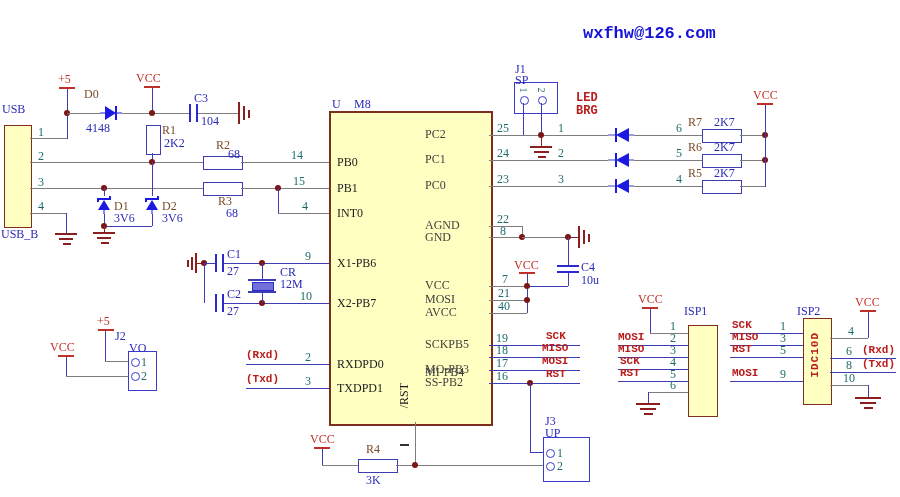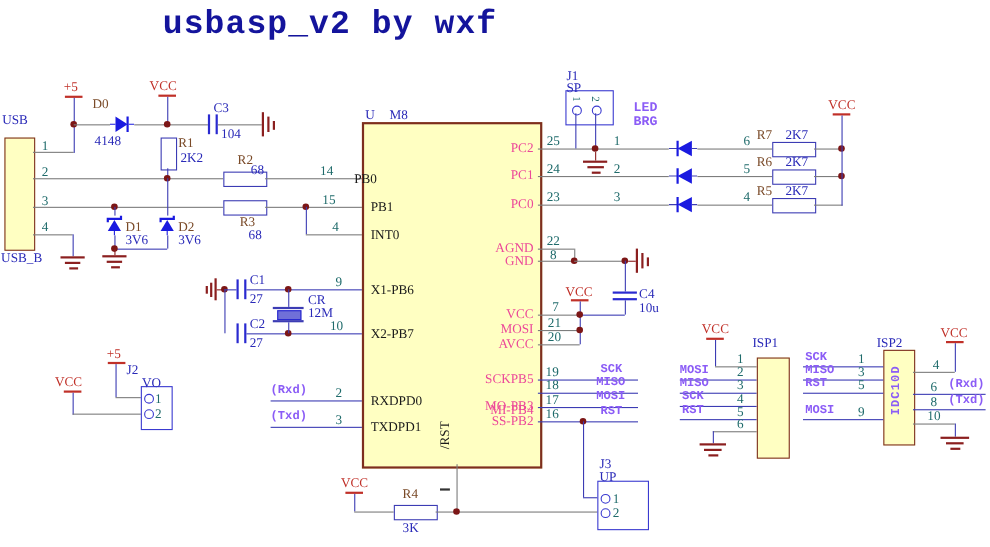--- a/index.html
+++ b/index.html
@@ -10,39 +10,39 @@
   .wv{position:absolute;width:1px}
   .wg{background:#7d7d7d}
   .wb{background:#3c3cb4}
   .wm{background:#8b1f1f}
   .bar{position:absolute;height:2px;background:#c03028}
   .gb{position:absolute;background:#8b1f1f}
   .dot{position:absolute;width:6px;height:6px;border-radius:50%;background:#7c1616}
   .lbl{position:absolute;font:12px "Liberation Serif",serif;color:#1a1a1a;line-height:1;white-space:nowrap}
   .blue{color:#2a2ab8}.teal{color:#1f6b6b}.brown{color:#7a4a28}
   .red{color:#c03028}.navy{color:#00149b;font-weight:bold}
-  .net{position:absolute;font:bold 11px "Liberation Mono",monospace;color:#8b5cf6;line-height:1;white-space:nowrap}
+  .net{position:absolute;font:bold 11px "Liberation Mono",monospace;color:#b91c1c;line-height:1;white-space:nowrap}
   .ybox{position:absolute;background:#ffffc2;border:1px solid #7d2e1e}
   .bbox{position:absolute;background:#ffffff;border:1px solid #3a3ad0}
   .res{position:absolute;background:#ffffff;border:1px solid #3c3cb4}
   .cap{position:absolute;width:2px;background:#2a2ad0}
   .circ{position:absolute;width:7px;height:7px;border-radius:50%;background:#fff;border:1px solid #3a3ad0}
-  .rlab{position:absolute;width:60px;text-align:right;font:12px "Liberation Serif",serif;color:#ec4899;line-height:1}
+  .rlab{position:absolute;width:60px;text-align:left;font:12px "Liberation Serif",serif;color:#404040;line-height:1}
   .rot90{transform:rotate(90deg);transform-origin:center}
   .vtext{position:absolute;writing-mode:vertical-rl;transform:rotate(180deg);line-height:1}
   #title{position:absolute;left:148px;top:6px;font:bold 30px "Liberation Mono",monospace;
          letter-spacing:1px;color:#14149c}
   #email{position:absolute;left:583px;top:24px;font:bold 17px "Liberation Mono",monospace;color:#1414d8}
 </style>
 </head>
 <body>
 
 <div id="canvas">
 
-  <div id="title">usbasp_v2 by wxf</div>
+  <div id="email">wxfhw@126.com</div>
 
   <div class="ybox" style="left:4px;top:125px;width:26px;height:101px"></div>
   <div class="lbl blue" style="left:2px;top:103px">USB</div>
   <div class="lbl blue" style="left:1px;top:228px">USB_B</div>
   <div class="lbl teal" style="left:38px;top:126px">1</div>
   <div class="lbl teal" style="left:38px;top:150px">2</div>
   <div class="lbl teal" style="left:38px;top:176px">3</div>
   <div class="lbl teal" style="left:38px;top:200px">4</div>
   <div class="wh wg" style="left:30px;top:138px;width:37px"></div>
   <div class="wv wb" style="left:67px;top:113px;height:26px"></div>
@@ -171,21 +171,21 @@
   <div class="net navy c" style="left:246px;top:350px">(Rxd)</div>
   <div class="wh wb" style="left:246px;top:364px;width:84px"></div>
   <div class="lbl teal" style="left:305px;top:351px">2</div>
   <div class="net navy c" style="left:246px;top:374px">(Txd)</div>
   <div class="wh wb" style="left:246px;top:388px;width:84px"></div>
   <div class="lbl teal" style="left:305px;top:375px">3</div>
 
   <div class="c" style="left:329px;top:111px;width:160px;height:311px;background:#ffffc2;border:2px solid #7d2e1e"></div>
   <div class="lbl blue" style="left:332px;top:98px">U</div>
   <div class="lbl blue" style="left:354px;top:98px">M8</div>
-  <div class="lbl" style="left:322px;top:156px">PB0</div>
+  <div class="lbl" style="left:337px;top:156px">PB0</div>
   <div class="lbl" style="left:337px;top:182px">PB1</div>
   <div class="lbl" style="left:337px;top:207px">INT0</div>
   <div class="lbl" style="left:337px;top:257px">X1-PB6</div>
   <div class="lbl" style="left:337px;top:297px">X2-PB7</div>
   <div class="lbl" style="left:337px;top:358px">RXDPD0</div>
   <div class="lbl" style="left:337px;top:382px">TXDPD1</div>
   <div class="vtext lbl" style="left:398px;top:383px">/RST</div>
   <div class="rlab" style="left:425px;top:128px">PC2</div>
   <div class="rlab" style="left:425px;top:153px">PC1</div>
   <div class="rlab" style="left:425px;top:179px">PC0</div>
@@ -295,21 +295,21 @@
   <div class="bar" style="left:519px;top:272px;width:16px"></div>
   <div class="wv wb" style="left:527px;top:274px;height:12px"></div>
   <div class="wh wg" style="left:489px;top:286px;width:38px"></div>
   <div class="wh wg" style="left:489px;top:300px;width:38px"></div>
   <div class="wh wg" style="left:489px;top:313px;width:38px"></div>
   <div class="wv wb" style="left:527px;top:286px;height:27px"></div>
   <div class="dot" style="left:524px;top:283px"></div>
   <div class="dot" style="left:524px;top:297px"></div>
   <div class="lbl teal" style="left:502px;top:273px">7</div>
   <div class="lbl teal" style="left:498px;top:287px">21</div>
-  <div class="lbl teal" style="left:498px;top:300px">20</div>
+  <div class="lbl teal" style="left:498px;top:300px">40</div>
 
   <div class="wh wb" style="left:489px;top:345px;width:91px"></div>
   <div class="lbl teal" style="left:496px;top:332px">19</div>
   <div class="net" style="left:546px;top:331px">SCK</div>
   <div class="wh wb" style="left:489px;top:357px;width:91px"></div>
   <div class="lbl teal" style="left:496px;top:344px">18</div>
   <div class="net" style="left:542px;top:343px">MISO</div>
   <div class="wh wb" style="left:489px;top:370px;width:91px"></div>
   <div class="lbl teal" style="left:496px;top:357px">17</div>
   <div class="net" style="left:542px;top:356px">MOSI</div>

